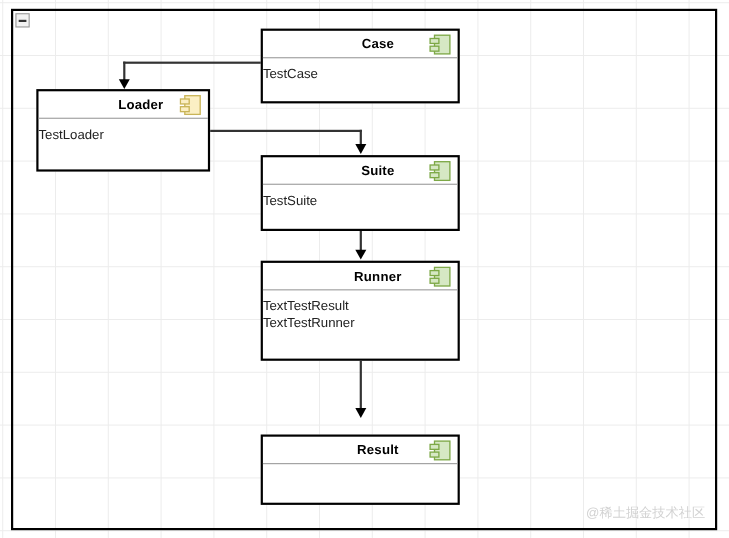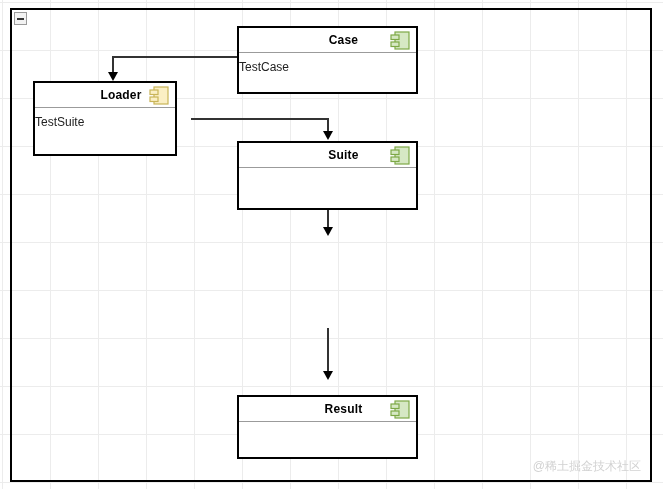--- a/index.html
+++ b/index.html
@@ -159,49 +159,68 @@
           <rect x="1" y="4" width="8" height="4.5" fill="#d6e8c4" stroke="#7da846" stroke-width="1.2"></rect>
           <rect x="1" y="11" width="8" height="4.5" fill="#d6e8c4" stroke="#7da846" stroke-width="1.2"></rect>
         </svg>
       </span>
     </div>
     <div class="node-body">
       <div class="line">TestCase</div>
     </div>
   </div>
 
-  <div class="node" style="left:33px; top:81px; width:144px; height:75px;">
+  <div class="node" style="left:33px; top:81px; width:158px; height:75px;">
     <div class="node-header">
       <span class="node-title">Loader</span>
       <span class="comp-icon">
         <svg width="20" height="19" viewBox="0 0 20 19">
           <rect x="5" y="1" width="14" height="17" fill="#fbefc4" stroke="#c9b458" stroke-width="1.2"></rect>
           <rect x="1" y="4" width="8" height="4.5" fill="#fbefc4" stroke="#c9b458" stroke-width="1.2"></rect>
           <rect x="1" y="11" width="8" height="4.5" fill="#fbefc4" stroke="#c9b458" stroke-width="1.2"></rect>
         </svg>
       </span>
     </div>
     <div class="node-body">
+      <div class="line">TestLoader</div>
+    </div>
+  </div>
+
+  <div class="node" style="left:237px; top:141px; width:181px; height:69px;">
+    <div class="node-header">
+      <span class="node-title">Suite</span>
+      <span class="comp-icon">
+        <svg width="20" height="19" viewBox="0 0 20 19">
+          <rect x="5" y="1" width="14" height="17" fill="#d6e8c4" stroke="#7da846" stroke-width="1.2"></rect>
+          <rect x="1" y="4" width="8" height="4.5" fill="#d6e8c4" stroke="#7da846" stroke-width="1.2"></rect>
+          <rect x="1" y="11" width="8" height="4.5" fill="#d6e8c4" stroke="#7da846" stroke-width="1.2"></rect>
+        </svg>
+      </span>
+    </div>
+    <div class="node-body">
       <div class="line">TestSuite</div>
     </div>
   </div>
 
-  <div class="node" style="left:237px; top:141px; width:181px; height:69px;">
-    <div class="node-header">
-      <span class="node-title">Suite</span>
-      <span class="comp-icon">
-        <svg width="20" height="19" viewBox="0 0 20 19">
-          <rect x="5" y="1" width="14" height="17" fill="#d6e8c4" stroke="#7da846" stroke-width="1.2"></rect>
-          <rect x="1" y="4" width="8" height="4.5" fill="#d6e8c4" stroke="#7da846" stroke-width="1.2"></rect>
-          <rect x="1" y="11" width="8" height="4.5" fill="#d6e8c4" stroke="#7da846" stroke-width="1.2"></rect>
-        </svg>
-      </span>
-    </div>
-  </div>
-
+  <div class="node" style="left:237px; top:237px; width:181px; height:91px;">
+    <div class="node-header">
+      <span class="node-title">Runner</span>
+      <span class="comp-icon">
+        <svg width="20" height="19" viewBox="0 0 20 19">
+          <rect x="5" y="1" width="14" height="17" fill="#d6e8c4" stroke="#7da846" stroke-width="1.2"></rect>
+          <rect x="1" y="4" width="8" height="4.5" fill="#d6e8c4" stroke="#7da846" stroke-width="1.2"></rect>
+          <rect x="1" y="11" width="8" height="4.5" fill="#d6e8c4" stroke="#7da846" stroke-width="1.2"></rect>
+        </svg>
+      </span>
+    </div>
+    <div class="node-body">
+      <div class="line">TextTestResult</div>
+      <div class="line">TextTestRunner</div>
+    </div>
+  </div>
 
   <div class="node" style="left:237px; top:381px; width:181px; height:64px;margin-top:14px;">
     <div class="node-header">
       <span class="node-title">Result</span>
       <span class="comp-icon">
         <svg width="20" height="19" viewBox="0 0 20 19">
           <rect x="5" y="1" width="14" height="17" fill="#d6e8c4" stroke="#7da846" stroke-width="1.2"></rect>
           <rect x="1" y="4" width="8" height="4.5" fill="#d6e8c4" stroke="#7da846" stroke-width="1.2"></rect>
           <rect x="1" y="11" width="8" height="4.5" fill="#d6e8c4" stroke="#7da846" stroke-width="1.2"></rect>
         </svg>

